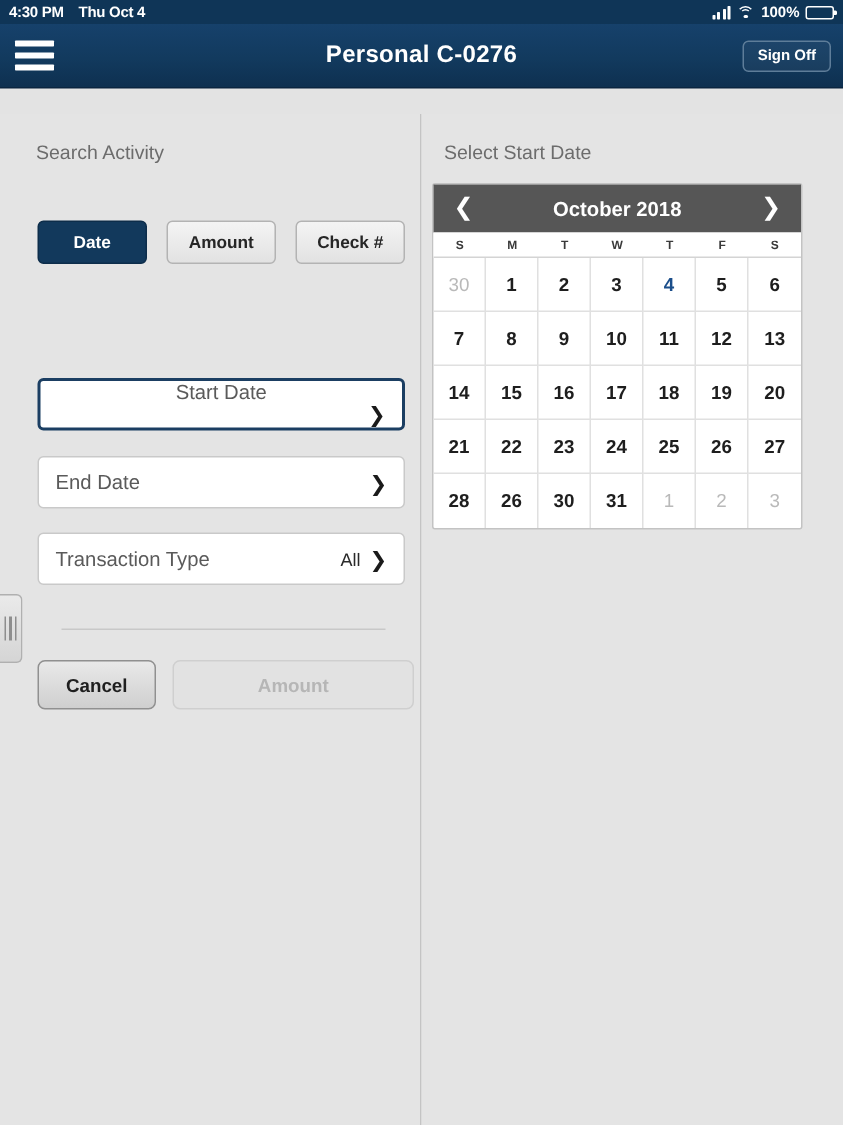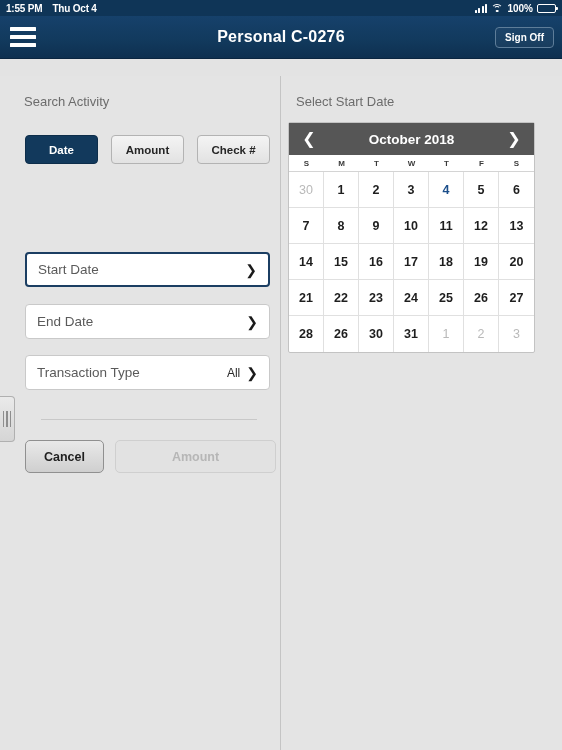--- a/index.html
+++ b/index.html
@@ -165,20 +165,21 @@
   .seg-btn {
     width: 73px;
     height: 29px;
     border-radius: 4px;
     font-size: 11.5px;
     font-weight: bold;
     display: flex;
     align-items: center;
     justify-content: center;
     cursor: pointer;
+    margin-top: 12px;
   }
   .seg-btn.active {
     background: #12395c;
     border: 1px solid #0d2d4a;
     color: #ffffff;
   }
   .seg-btn.inactive {
     background: linear-gradient(to bottom, #f4f4f4 0%, #e2e2e2 100%);
     border: 1px solid #b3b3b3;
     color: #262626;
@@ -191,21 +192,21 @@
     width: 245px;
     height: 35px;
     background: #ffffff;
     border-radius: 4px;
     display: flex;
     align-items: center;
     padding: 0 11px;
     cursor: pointer;
   }
   .field.plain { border: 1px solid #c9c9c9; }
-  .field.focused { border: 2px solid #1b3e62; }
+  .field.focused { border: 2px solid #1b3e62; flex-direction: column; }
   .field-label { font-size: 13.5px; color: #5a5a5a; }
   .field-value {
     margin-left: auto;
     font-size: 12px;
     color: #2a2a2a;
     margin-right: 6px;
   }
   .chev {
     margin-left: auto;
     font-size: 14px;
@@ -339,21 +340,21 @@
   .cal-grid .cal-cell:nth-last-child(-n+7) { border-bottom: none; }
   .cal-cell.muted { color: #b9b9b9; font-weight: normal; }
   .cal-cell.today { color: #1b4e8a; }
 </style>
 </head>
 <body>
 
 <div id="app">
 
   <div class="statusbar">
-    <span class="status-time">1:55 PM</span>
+    <span class="status-time">4:30 PM</span>
     <span class="status-date">Thu Oct 4</span>
     <div class="status-right">
       <span class="signal-bars">
           <i></i>
           <i></i>
           <i></i>
           <i></i>
         </span>
       <span class="wifi-icon">
           <span></span>

